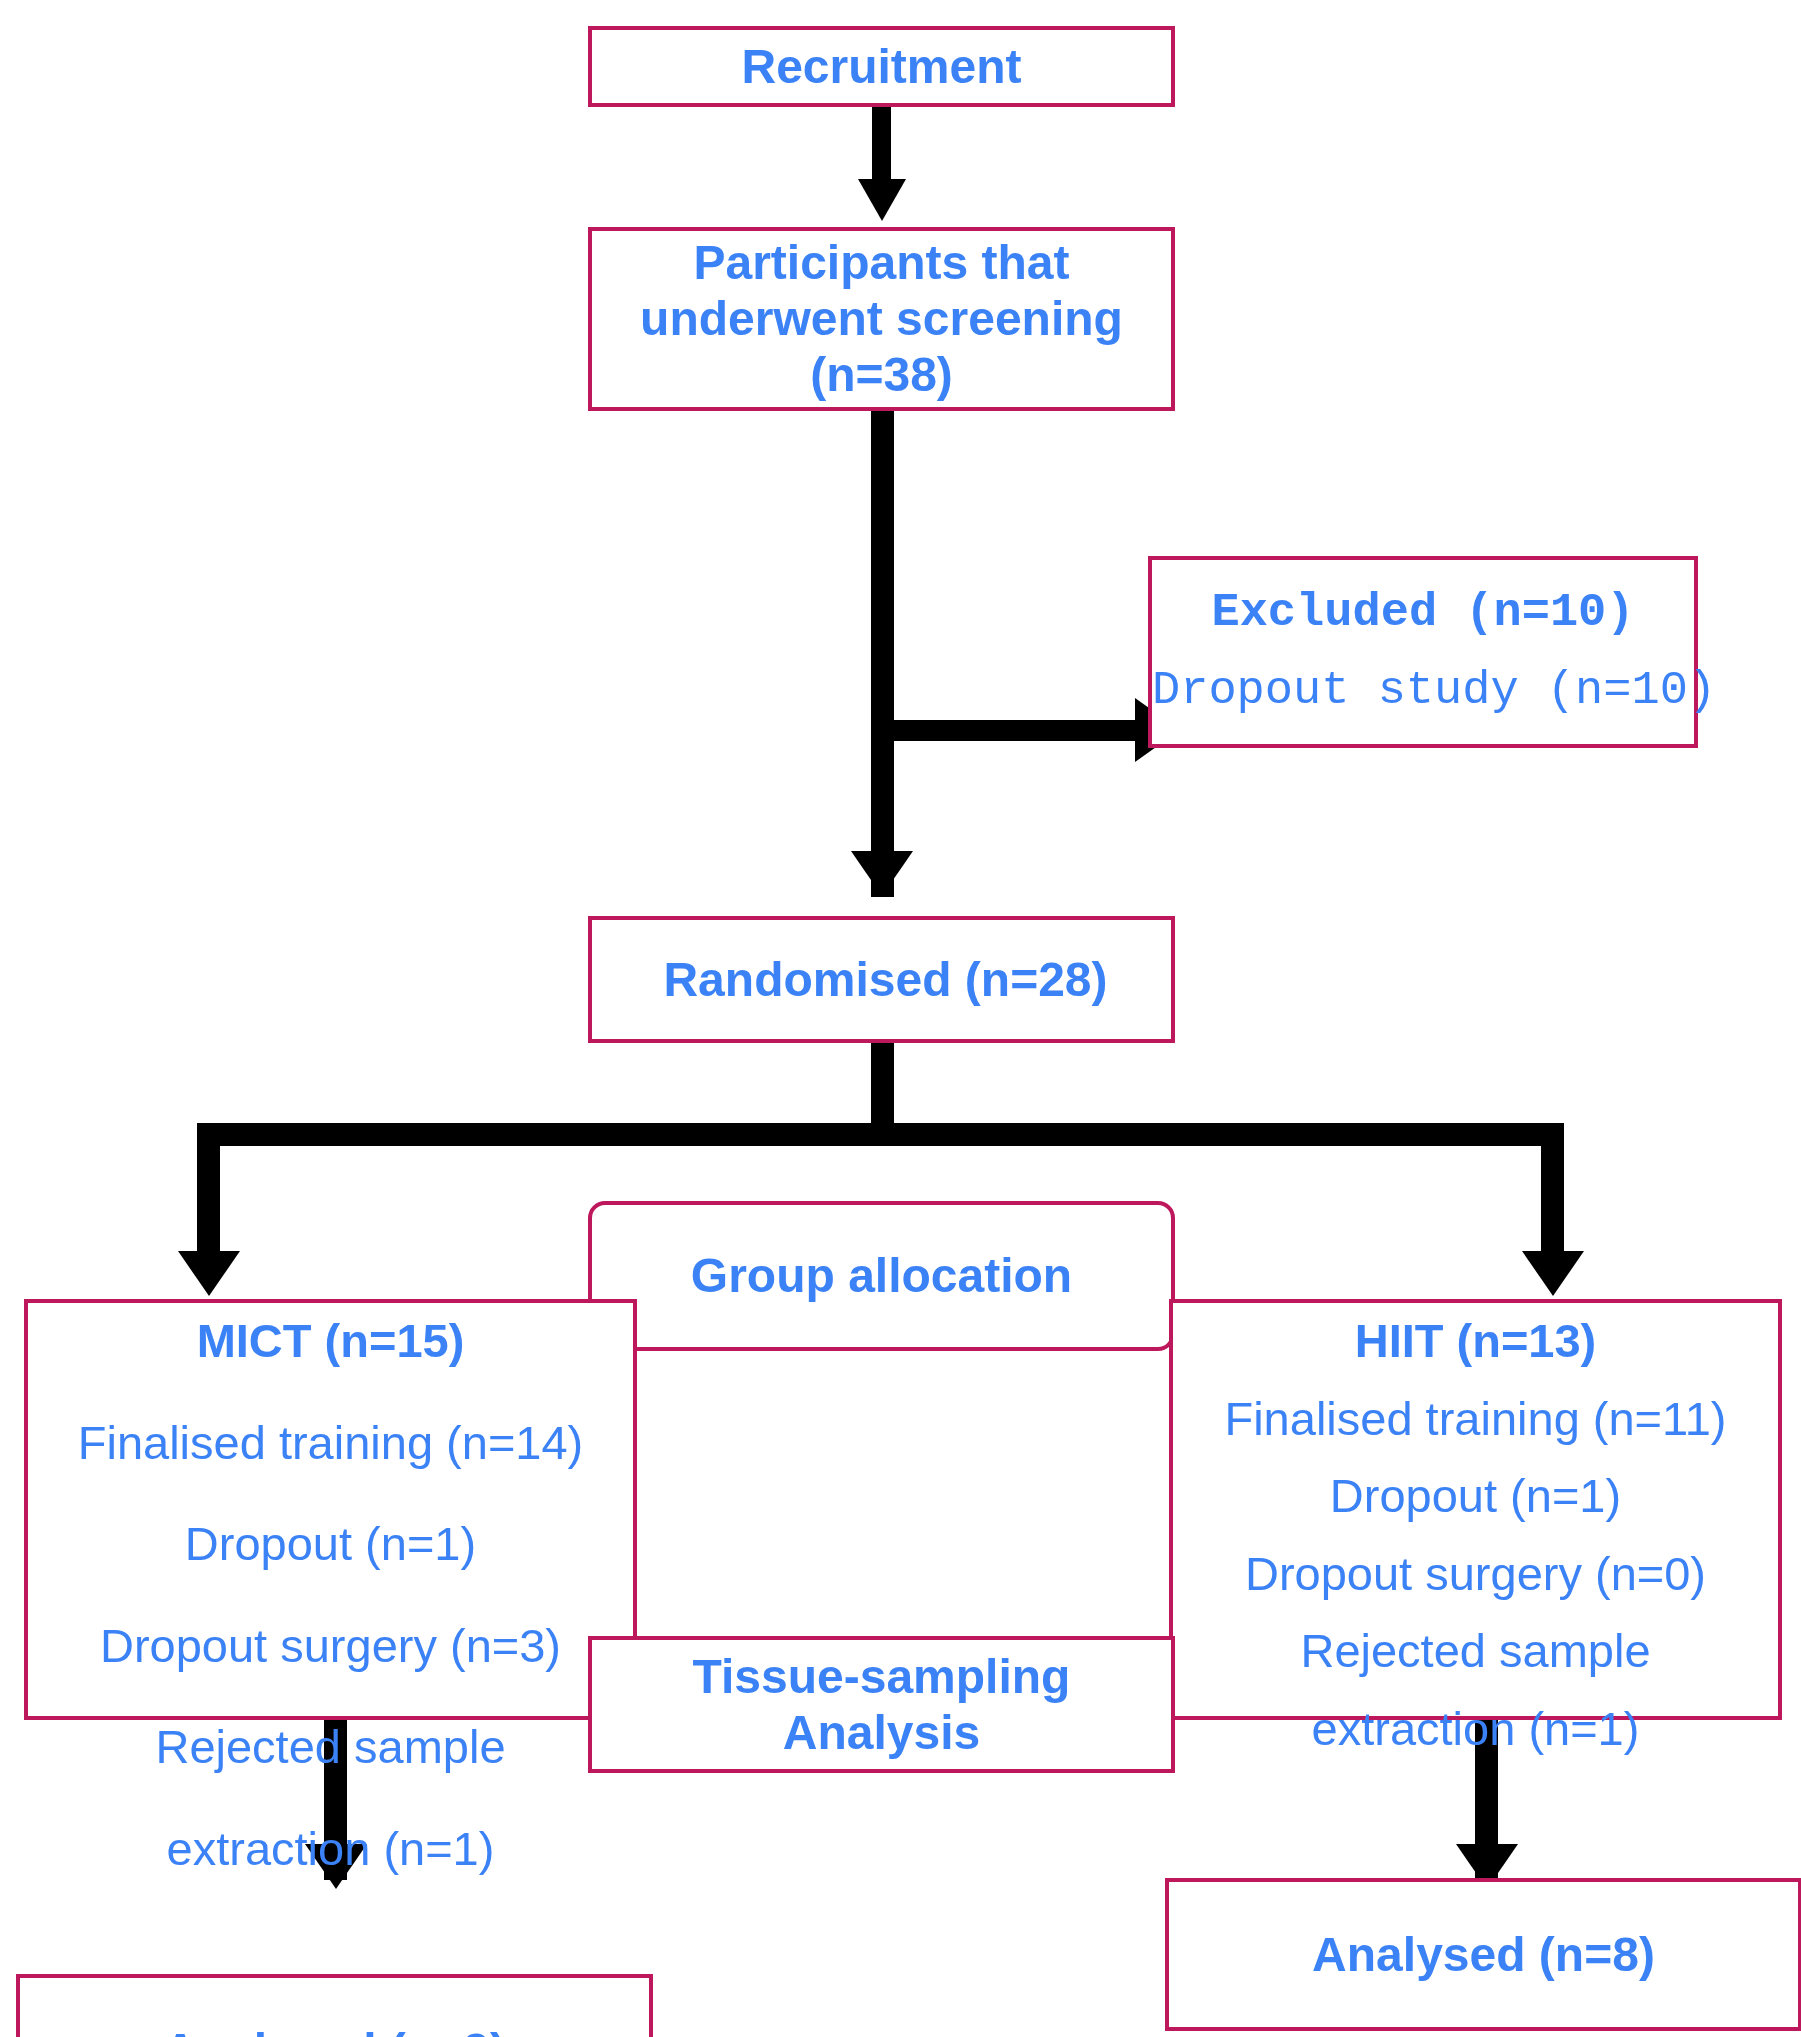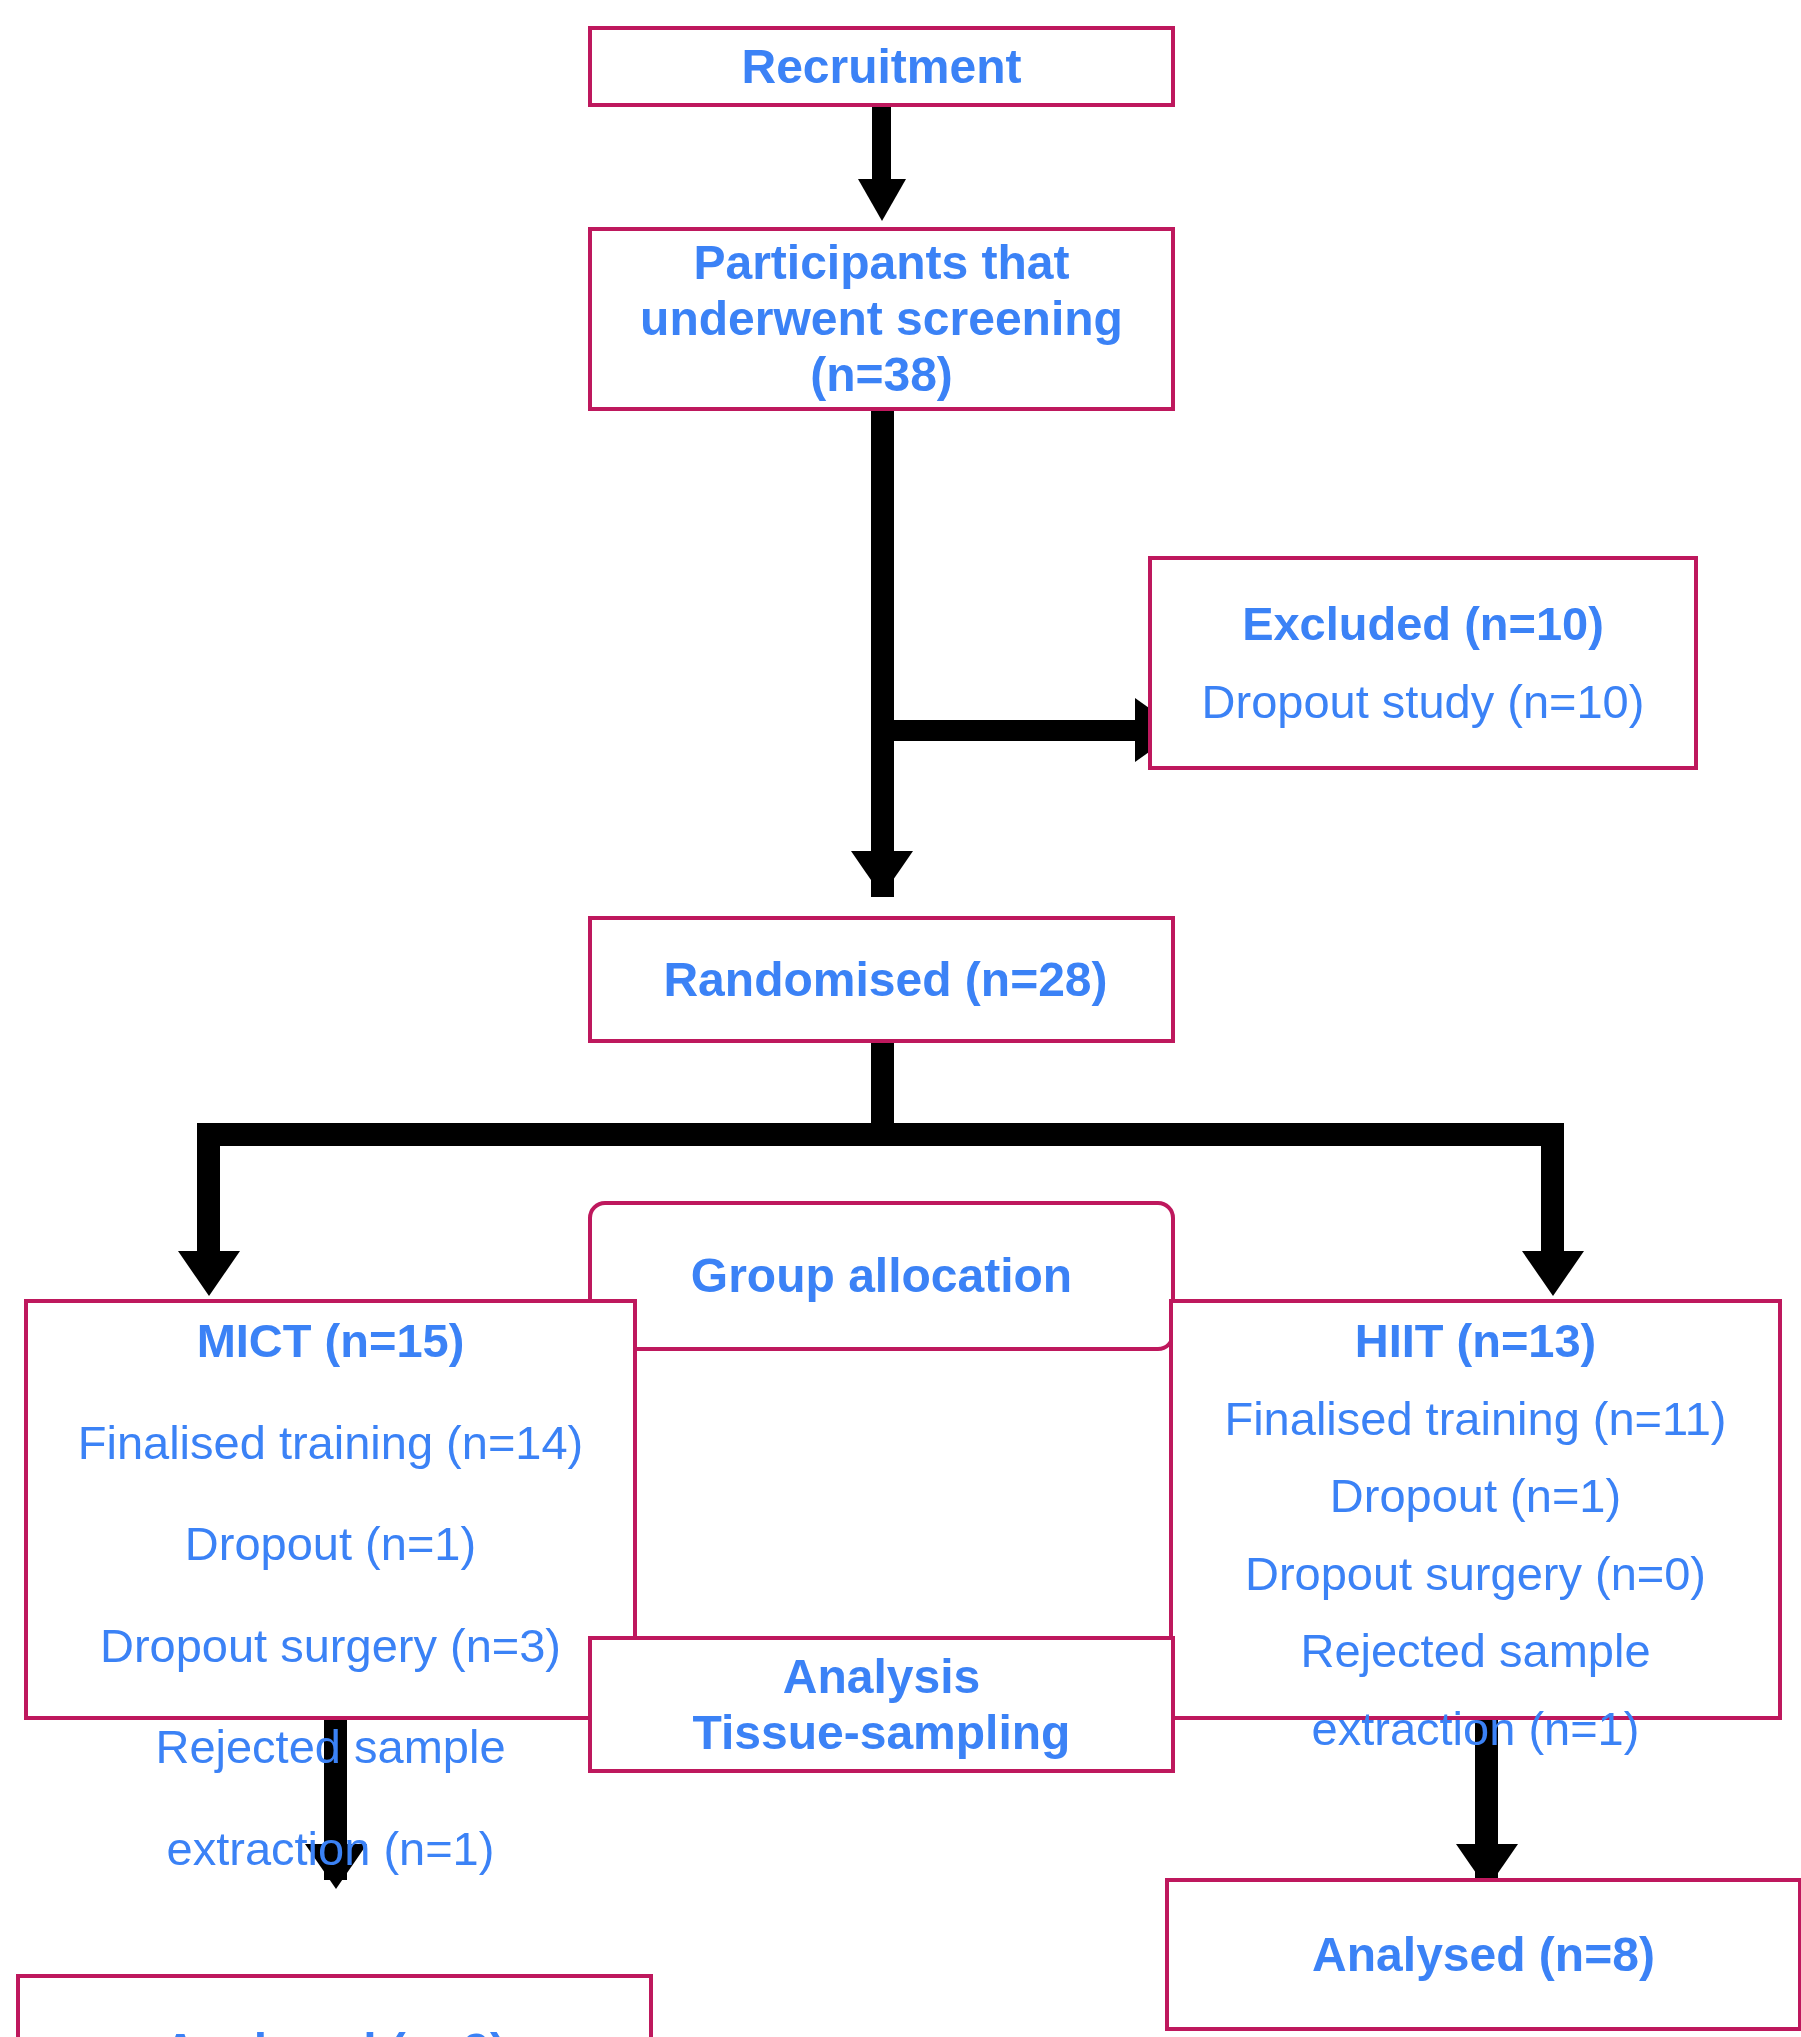--- a/index.html
+++ b/index.html
@@ -107,21 +107,21 @@
   <div class="box fs-hdr" style="left:588px; top:26px; width:587px; height:81px;">
     <span class="ln bold">Recruitment</span>
   </div>
 
   <div class="box fs-hdr" style="left:588px; top:227px; width:587px; height:184px;">
     <span class="ln bold">Participants that</span>
     <span class="ln bold">underwent screening</span>
     <span class="ln bold">(n=38)</span>
   </div>
 
-  <div class="box fs-body" style="left:1148px; top:556px; width:550px; height:214px;">
+  <div class="box fs-body" style="left:1148px; top:556px; width:550px; height:192px;font-family:Liberation Mono, monospace;">
     <span class="ln bold">Excluded  (n=10)</span>
     <span class="ln normal">Dropout study (n=10)</span>
   </div>
 
   <div class="box fs-hdr" style="left:588px; top:916px; width:587px; height:127px;padding-left:8px;">
     <span class="ln bold">Randomised (n=28)</span>
   </div>
 
   <div class="box fs-hdr" style="left:588px; top:1201px; width:587px; height:150px; z-index:6;border-radius:17px;">
     <span class="ln bold">Group allocation</span>
@@ -139,22 +139,22 @@
   <div class="box fs-body" style="left:1169px; top:1299px; width:613px; height:421px; z-index:7; justify-content:flex-start; padding-top:11.3px;">
     <span class="ln bold">HIIT (n=13)</span>
     <span class="ln normal">Finalised training (n=11)</span>
     <span class="ln normal">Dropout (n=1)</span>
     <span class="ln normal">Dropout surgery (n=0)</span>
     <span class="ln normal">Rejected sample</span>
     <span class="ln normal">extraction (n=1)</span>
   </div>
 
   <div class="box fs-hdr" style="left:588px; top:1636px; width:587px; height:137px; z-index:8;">
+    <span class="ln bold">Tissue-sampling</span>
     <span class="ln bold">Analysis</span>
-    <span class="ln bold">Tissue-sampling</span>
   </div>
 
   <div class="box fs-hdr" style="left:16px; top:1974px; width:637px; height:153px;">
     <span class="ln bold">Analysed (n=9)</span>
   </div>
 
   <div class="box fs-hdr" style="left:1165px; top:1878px; width:637px; height:153px;">
     <span class="ln bold">Analysed (n=8)</span>
   </div>
 

